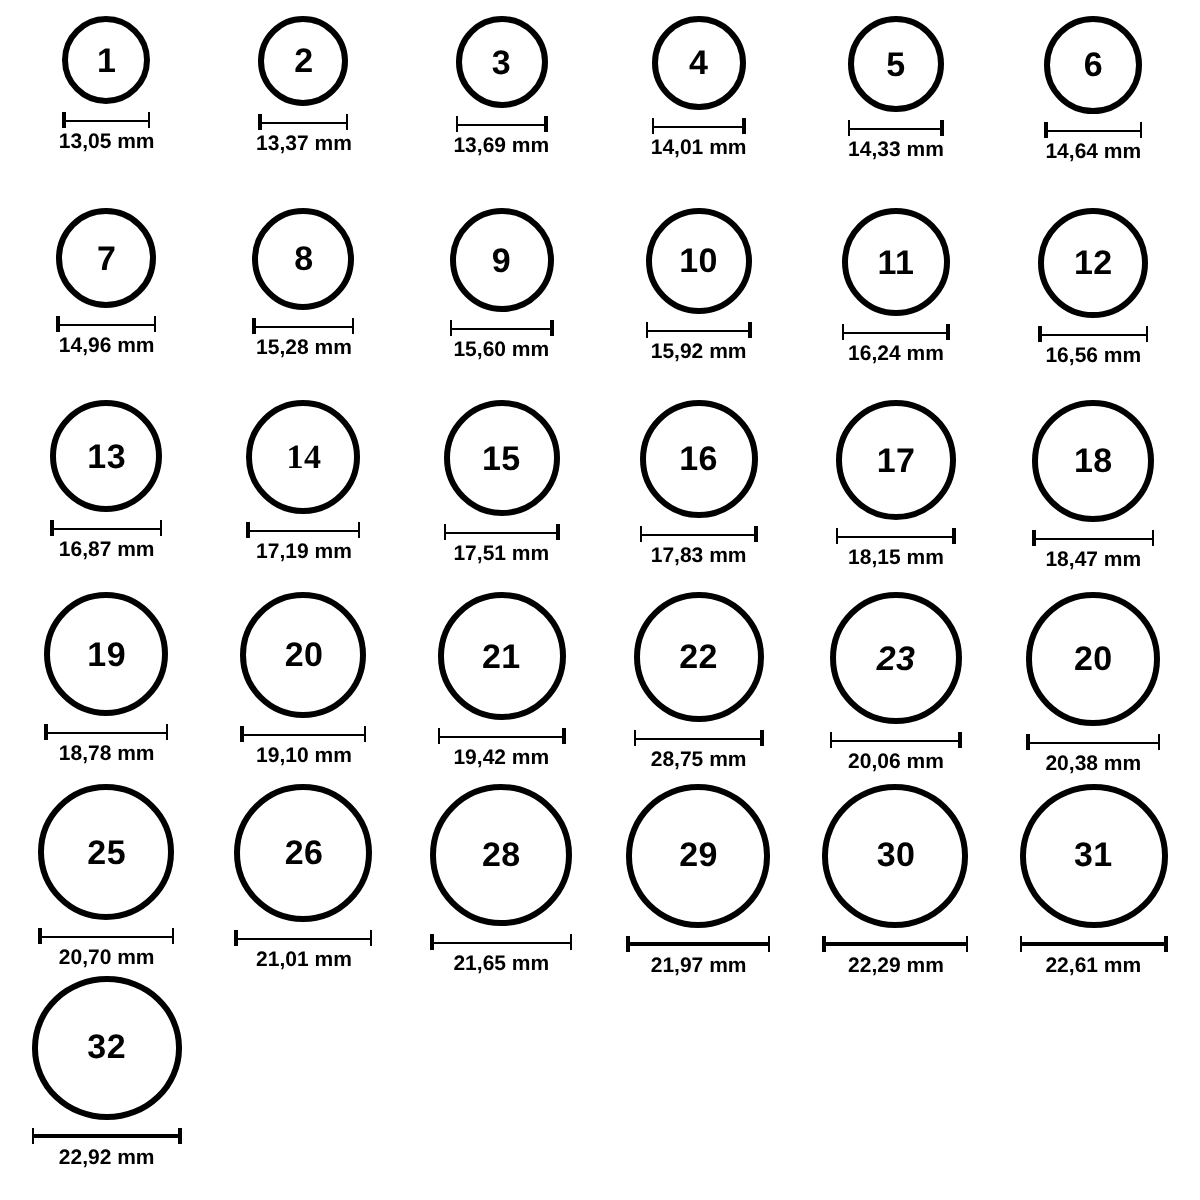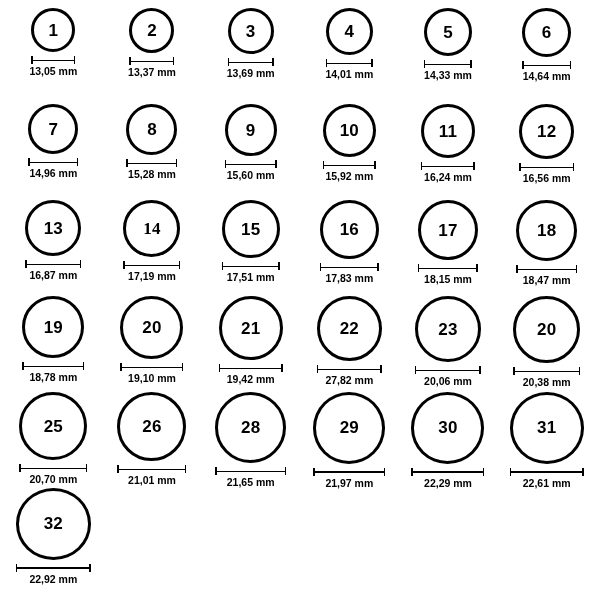--- a/index.html
+++ b/index.html
@@ -331,25 +331,25 @@
         </div>
       </div>
       <div class="cell">
         <div class="ring" style="width: 65px; height: 65px;">
           <span class="ring-label">22</span>
         </div>
         <div class="dim">
           <div class="dim-bar" style="width: 65px;">
             <div class="dim-line"></div>
           </div>
-          <div class="dim-text">27,82 mm</div>
-        </div>
-      </div>
-      <div class="cell">
-        <div class="ring" style="width: 66px; height: 66px;">
+          <div class="dim-text">28,75 mm</div>
+        </div>
+      </div>
+      <div class="cell">
+        <div class="ring" style="width: 66px; height: 66px; font-style: italic;">
           <span class="ring-label">23</span>
         </div>
         <div class="dim">
           <div class="dim-bar" style="width: 66px;">
             <div class="dim-line"></div>
           </div>
           <div class="dim-text">20,06 mm</div>
         </div>
       </div>
       <div class="cell">

